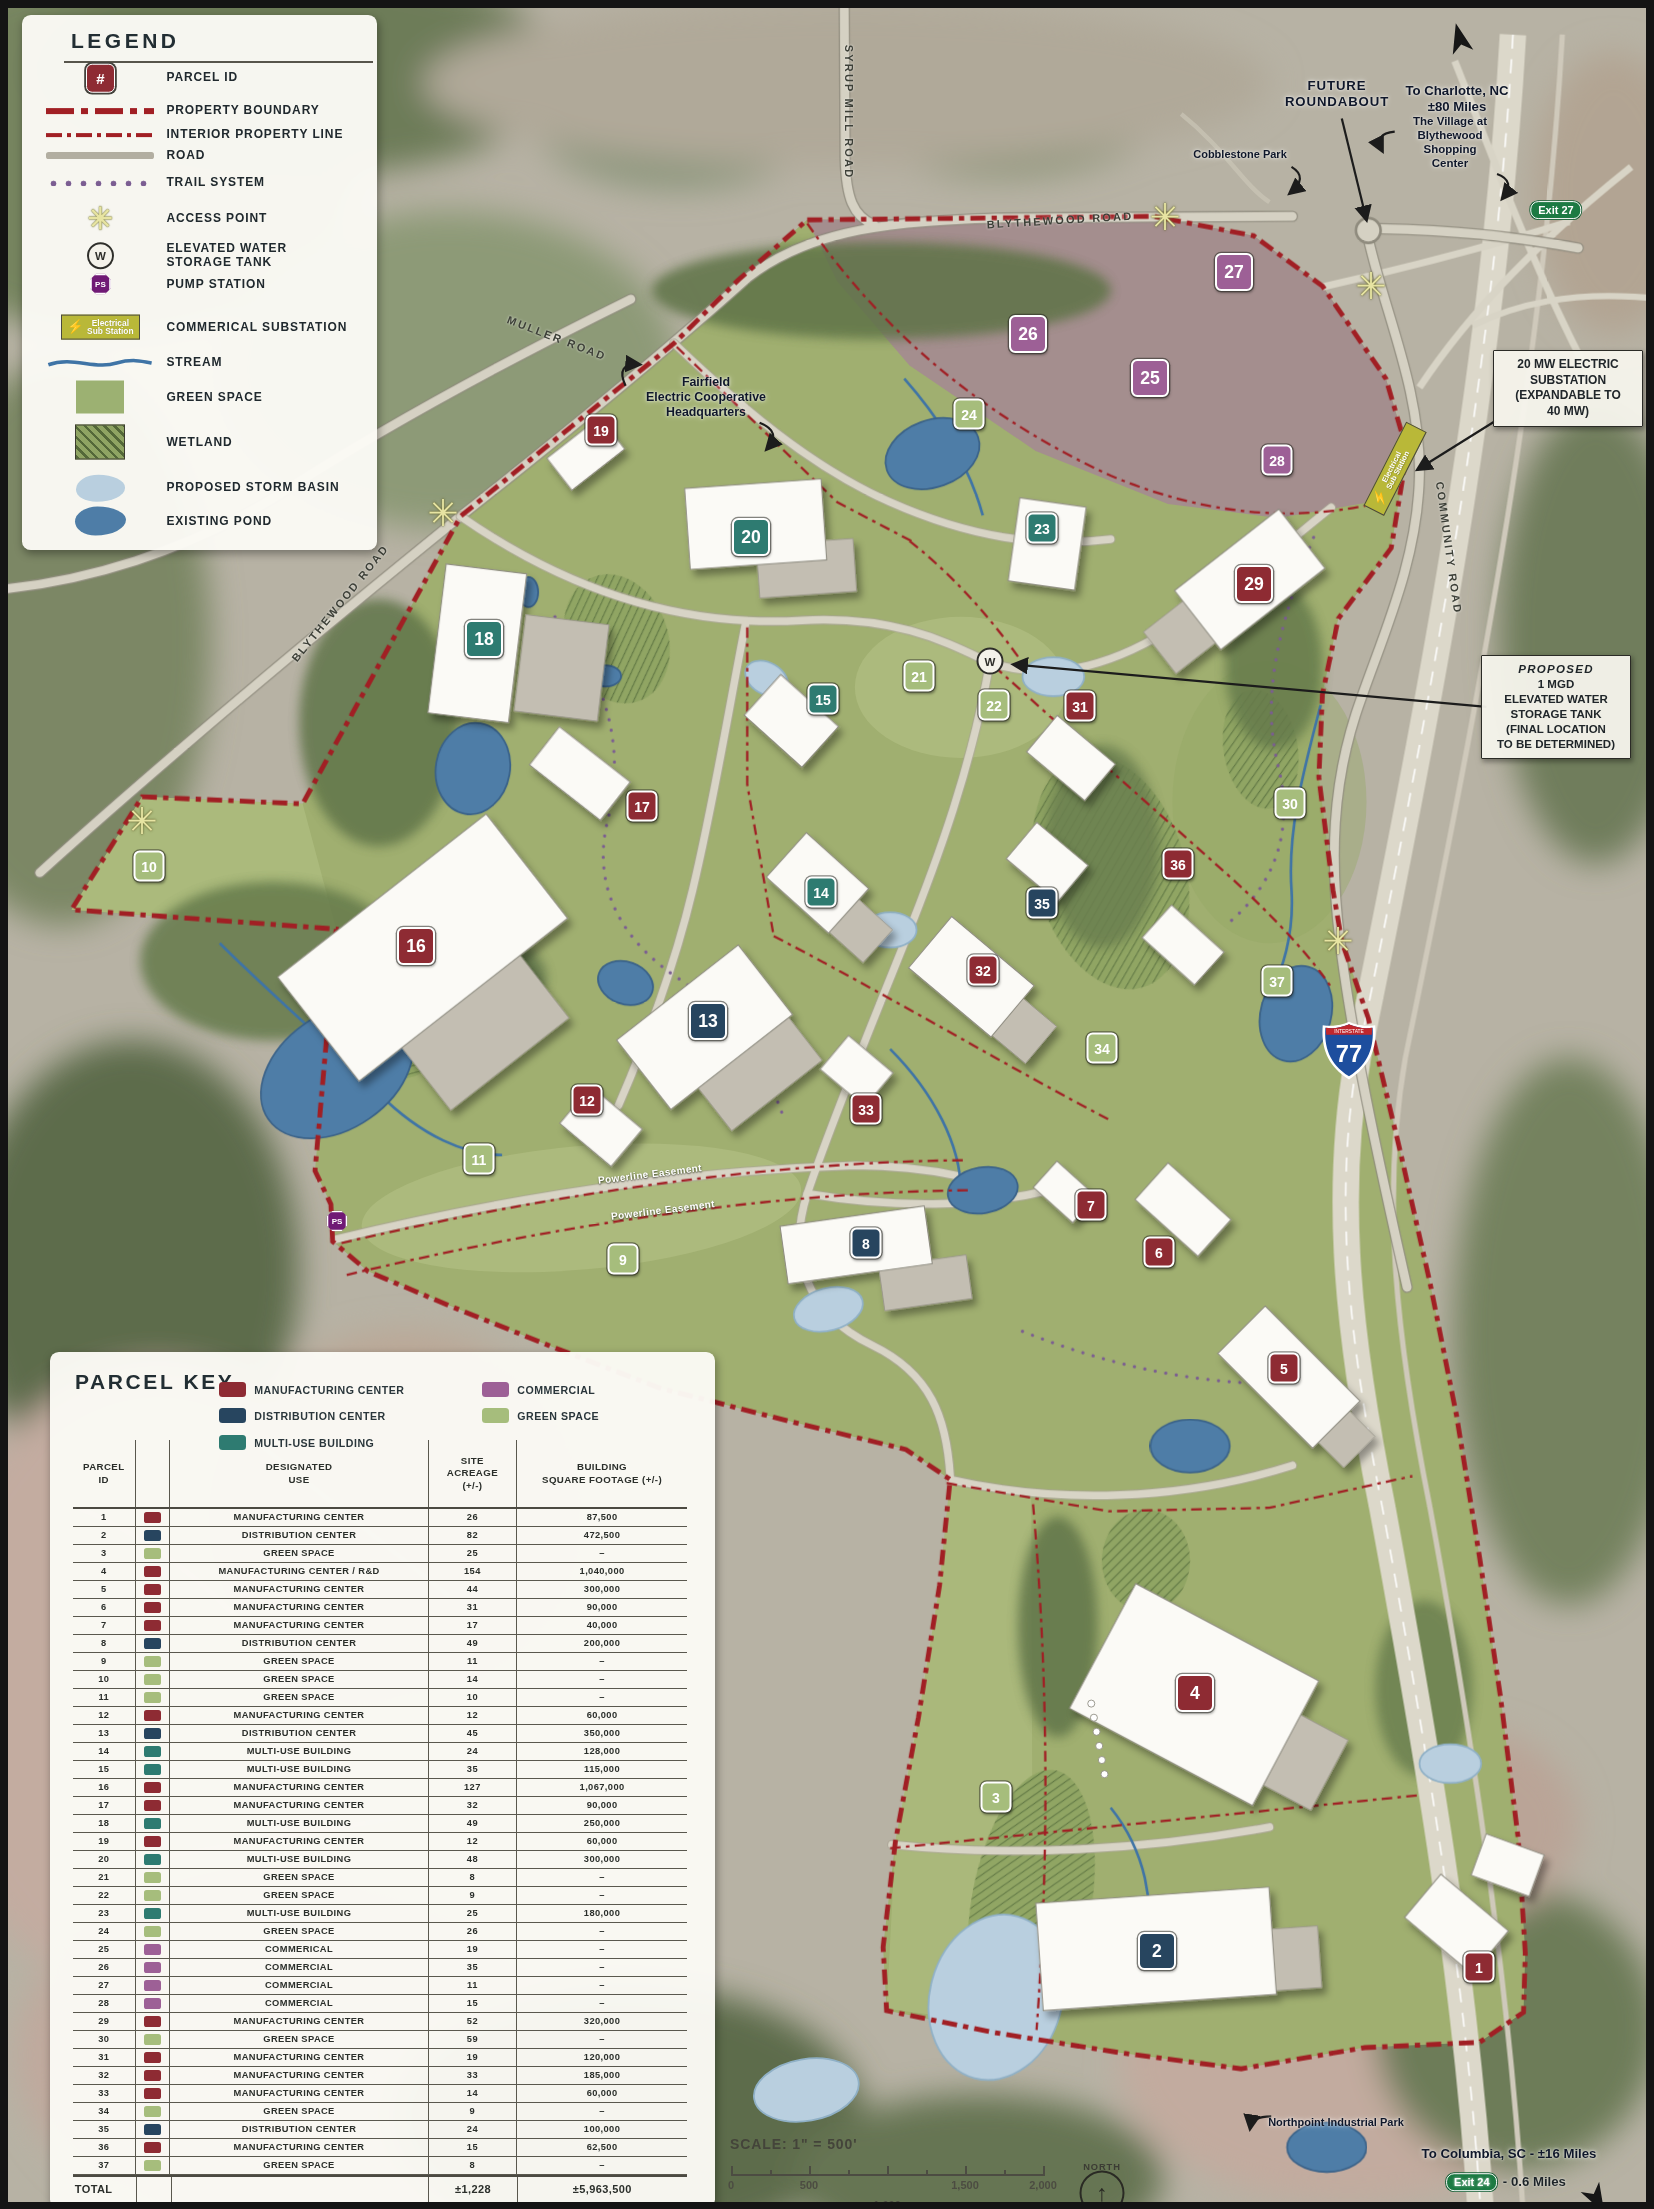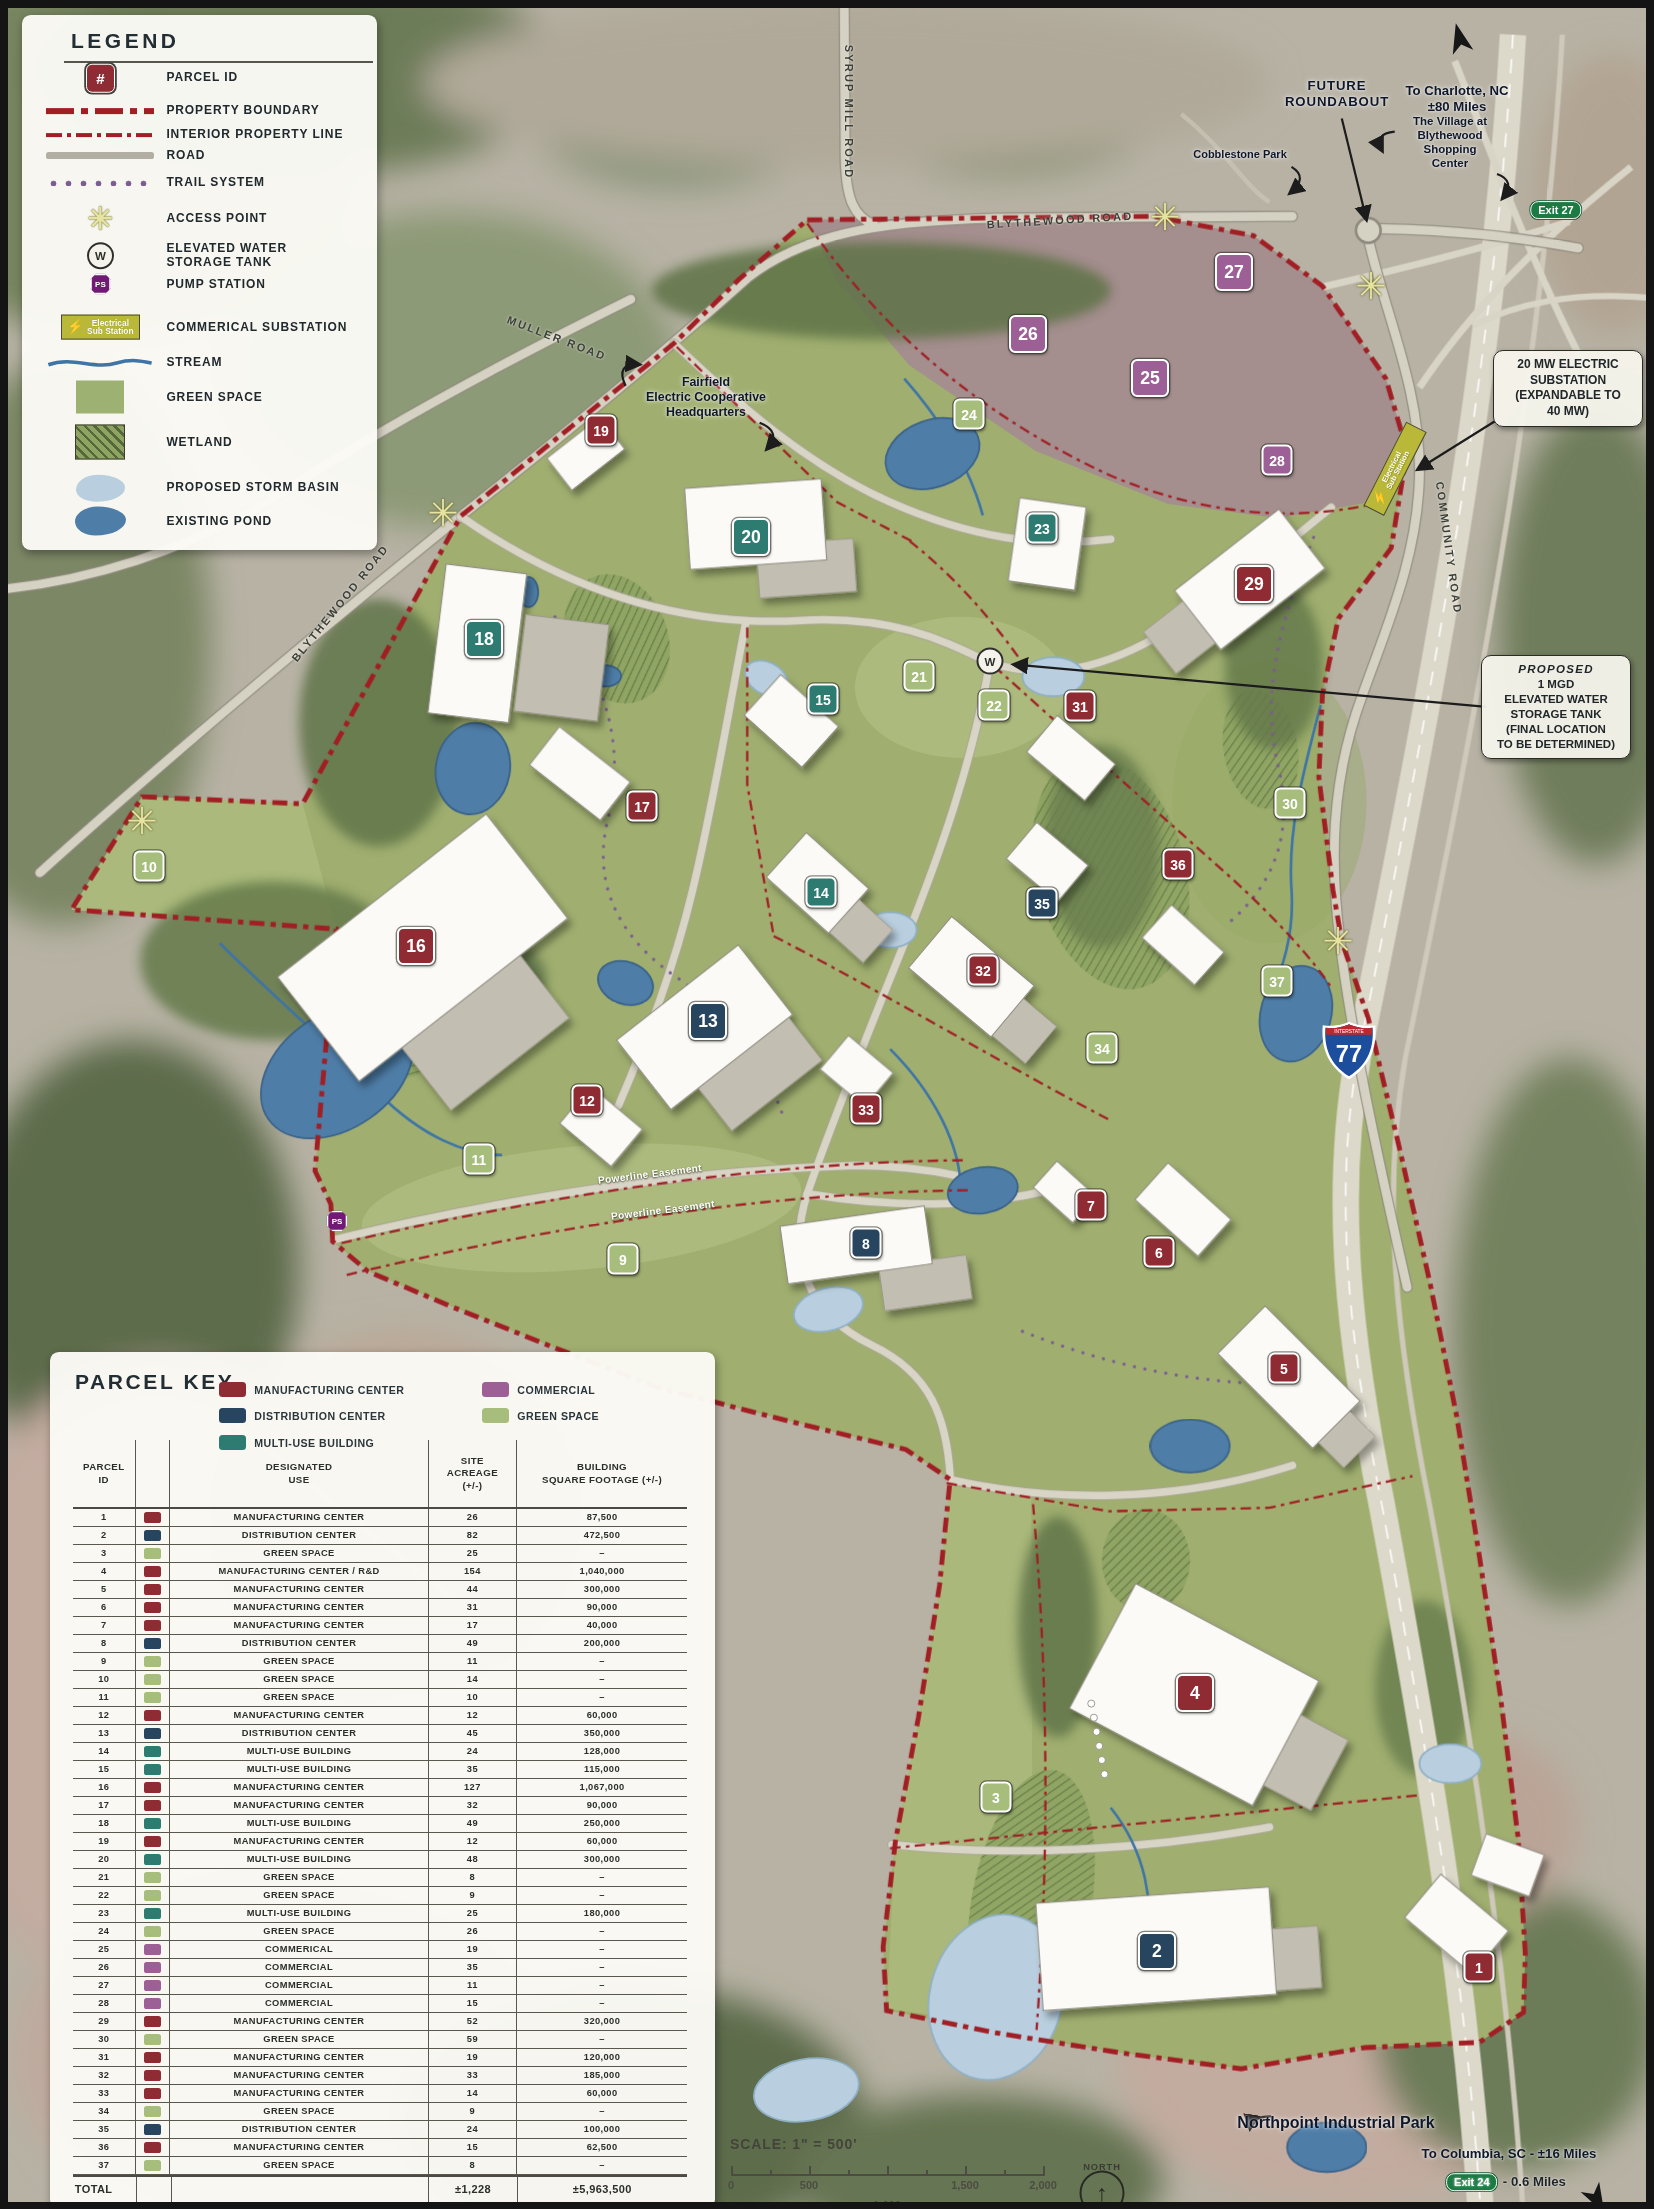--- a/index.html
+++ b/index.html
@@ -77,21 +77,21 @@
   .badge.big{width:34px;height:34px;font-size:17.6px;}
   .map-star{position:absolute;transform:translate(-50%,-50%);font-size:37px;line-height:1;color:#e7e4a2;
     text-shadow:0 0 1.8px #70703a,0 0 2.6px #70703a;}
   .map-w{position:absolute;transform:translate(-50%,-50%);}
   .map-ps{position:absolute;transform:translate(-50%,-50%);}
   .map-sub{position:absolute;transform:translate(-50%,-50%) rotate(-63deg);width:81px;}
   .map-sub .sublines{font-size:7.5px;}
 
   .mtext{position:absolute;transform:translate(-50%,-50%);font-weight:bold;color:#0f172a;text-align:center;
     line-height:1.22;text-shadow:0 0 2.6px rgba(255,255,255,.85),0 0 6.2px rgba(255,255,255,.6);white-space:nowrap;}
-  .mbox{position:absolute;background:rgba(246,244,236,.95);border:1.8px solid #2b2b26;border-radius:10px;
+  .mbox{position:absolute;background:rgba(246,244,236,.95);border:1.8px solid #2b2b26;border-radius:1px;
     padding:6.2px 8px;font-weight:bold;font-size:12px;text-align:center;color:#20262a;line-height:1.3;
     box-shadow:1.8px 2.6px 5.3px rgba(0,0,0,.35);transform:translate(-50%,0);}
   #water-box div:first-child{font-style:italic;letter-spacing:1.3px;}
   .rlabel{position:absolute;font-weight:bold;color:#3d4038;letter-spacing:2.2px;font-size:11px;white-space:nowrap;
     transform:translate(-50%,-50%) rotate(var(--rot,0deg));text-shadow:0 0 2.6px rgba(255,255,255,.75);}
   .exit-badge{display:inline-block;background:#1c7a43;color:#fff;font-weight:bold;font-size:11px;
     padding:1.8px 7px;border-radius:8px;border:1.3px solid #fff;box-shadow:0 0 0 0.9px #155c33;}
   #exit27{position:absolute;transform:translate(-50%,-50%);}
   .pw-label{position:absolute;transform:translate(-50%,-50%) rotate(-7deg);color:#fff;font-weight:bold;font-size:10px;
     letter-spacing:0.4px;text-shadow:0 0.9px 1.8px rgba(0,0,0,.7);white-space:nowrap;}
@@ -474,21 +474,21 @@
   <div style="position:absolute;left:1341px;top:1044px;transform:translate(-50%,-50%);">
     <svg width="56" height="62" viewBox="0 0 64 70">
       <path d="M32 2 C40 6 52 8 62 6 C64 30 58 52 32 68 C6 52 0 30 2 6 C12 8 24 6 32 2 Z" fill="#fff"></path>
       <path d="M32 5 C39 8.5 50 10.5 59 9 C60.5 30 55 50 32 64.5 C9 50 3.5 30 5 9 C14 10.5 25 8.5 32 5 Z" fill="#1d4e9e"></path>
       <path d="M5.5 9 C14 10.5 25 8.5 32 5 C39 8.5 50 10.5 58.5 9 L58 17 L6 17 Z" fill="#c0272d"></path>
       <text x="32" y="15" font-size="5.6" fill="#fff" text-anchor="middle">INTERSTATE</text>
       <text x="32" y="48" font-size="27" font-weight="bold" fill="#fff" text-anchor="middle">77</text>
     </svg>
   </div>
 
-  <div class="mtext" style="left:1328px;top:2115px;font-size:16px;">Northpoint Industrial Park</div>
+  <div class="mtext" style="left:1328px;top:2115px;font-size:11px;">Northpoint Industrial Park</div>
   <div class="mtext" id="columbia1">To Columbia, SC - ±16 Miles</div>
   <div id="columbia2">
     <span class="exit-badge">Exit 24</span>
     <span>- 0.6 Miles</span>
   </div>
   <div class="nav-arrow" style="left:1588px;top:2190px;--rot:151deg;">
     <svg width="30" height="37" viewBox="0 0 34 42">
         <path d="M17 3 L29 37 L17 28 L5 37 Z" fill="#161616"></path>
       </svg>
   </div>

